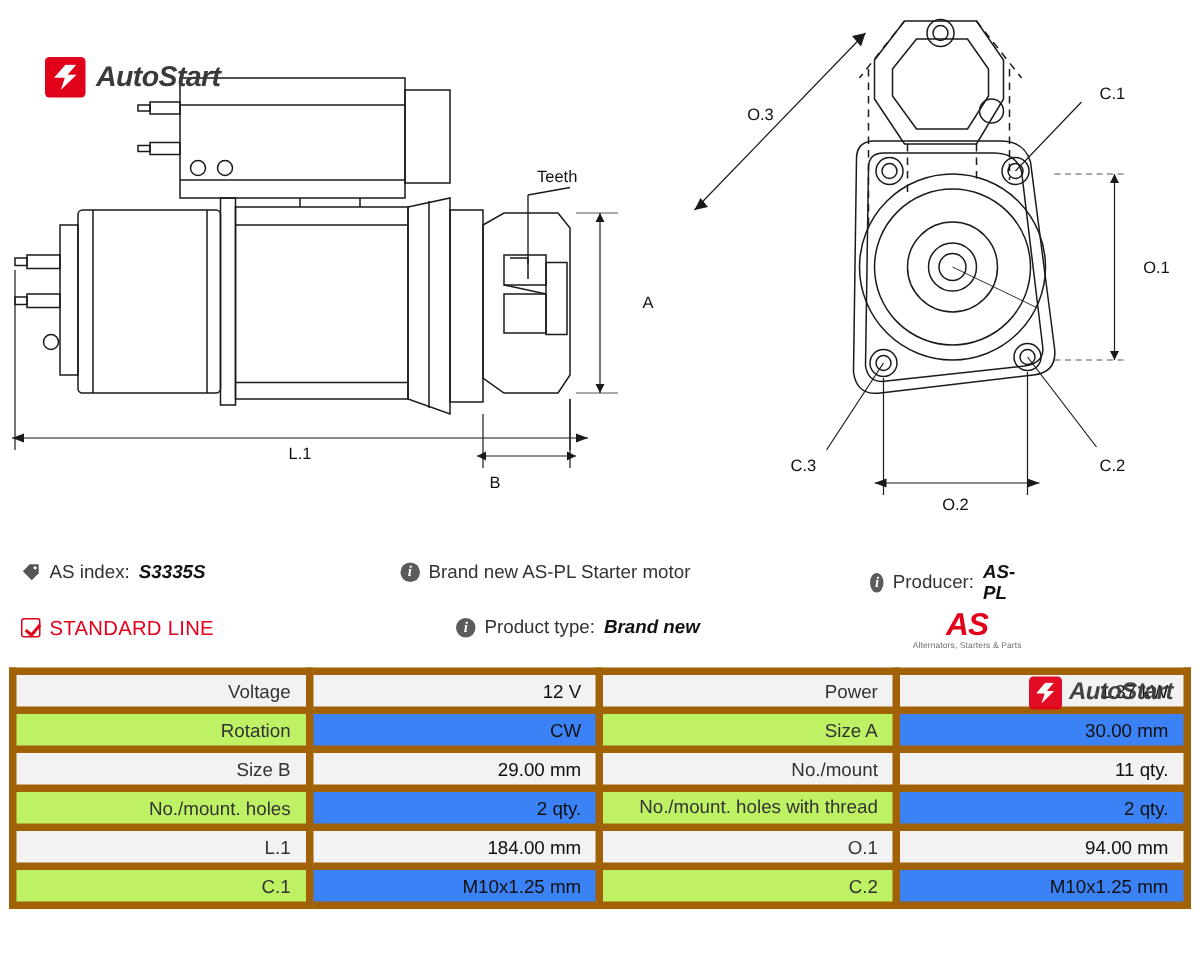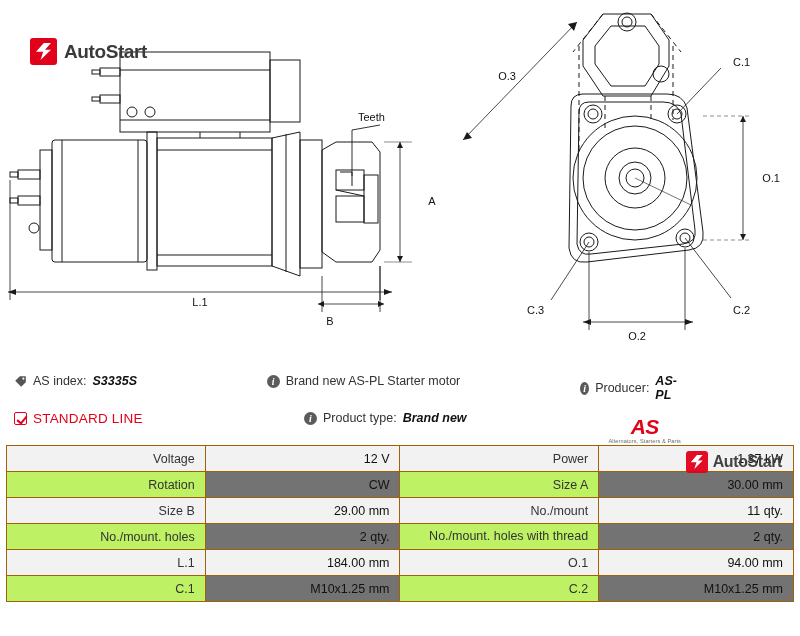--- a/index.html
+++ b/index.html
@@ -55,20 +55,21 @@
     content: "";
     position: absolute;
     left: 6px; top: 5px;
     width: 15px; height: 17px;
     background: #ffffff;
     clip-path: polygon(52% 0%, 100% 0%, 60% 40%, 100% 40%, 30% 100%, 48% 52%, 0% 52%);
   }
   .logo-text {
     font-size: 19px;
     font-weight: bold;
+    font-style: italic;
     color: #3a3a3a;
     letter-spacing: -0.4px;
   }
 
   
   .watermark {
     position: absolute;
     right: 18px;
     top: 6px;
     display: flex;
@@ -142,21 +143,21 @@
     color: #e2011a;
     font-weight: normal;
     font-size: 13.5px;
     letter-spacing: 0.2px;
   }
 
   
   .aspl {
     position: absolute;
     right: 14px;
-    top: 48px;
+    top: 38px;
     text-align: center;
     line-height: 1;
   }
   .aspl-main {
     font-size: 21px;
     font-weight: bold;
     font-style: italic;
     color: #e2011a;
     letter-spacing: -0.5px;
   }
@@ -172,36 +173,36 @@
     position: relative;
     padding: 0 6px;
   }
   table.specs {
     width: 788px;
     margin: 0 auto;
     border-collapse: collapse;
     font-size: 12.5px;
   }
   table.specs td {
-    border: 1px solid #a16207;
+    border: 5px solid #a16207;
     height: 26px;
     padding: 3px 10px;
     vertical-align: middle;
   }
   td.k {
     width: 200px;
     text-align: right;
     color: #333;
     background: #bef264;
   }
   td.v {
     width: 196px;
     text-align: right;
     color: #111;
-    background: #737373;
+    background: #3b82f6;
   }
   tr.alt td { background: #f2f2f2; }
   .twoline { line-height: 1.15; }
 
   
   text {
     font-family: "Liberation Sans", sans-serif;
     font-size: 11px;
     fill: #111;
   }

